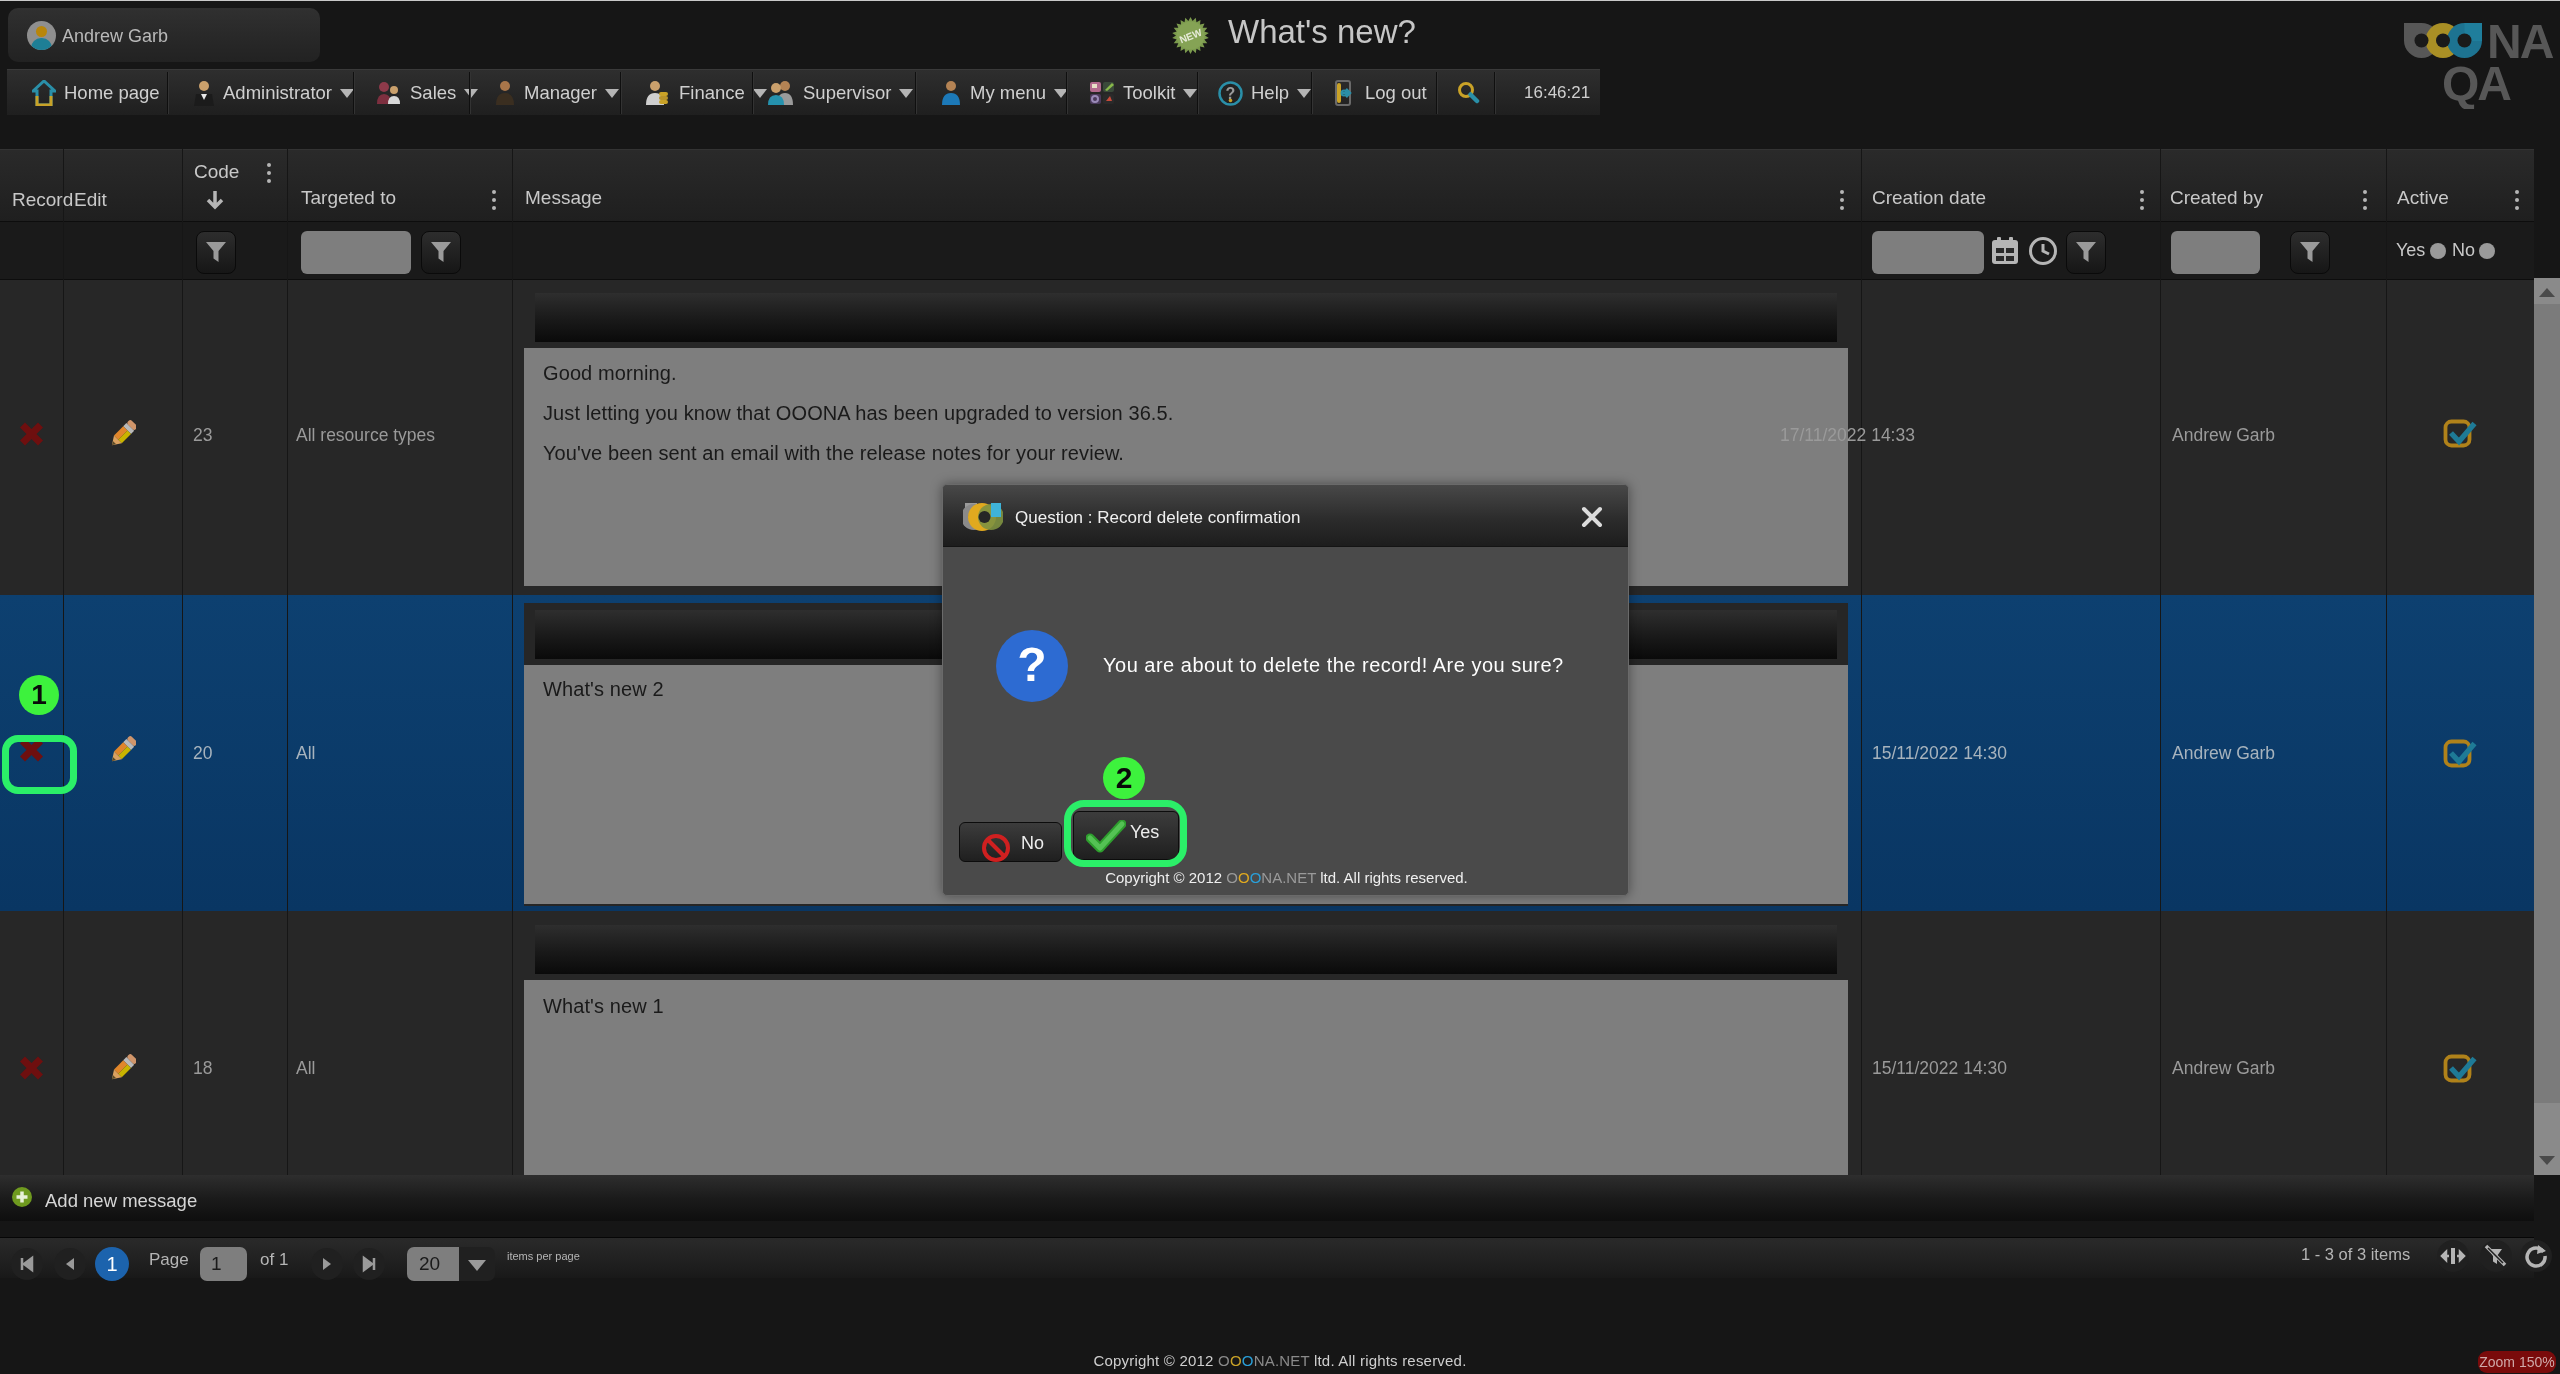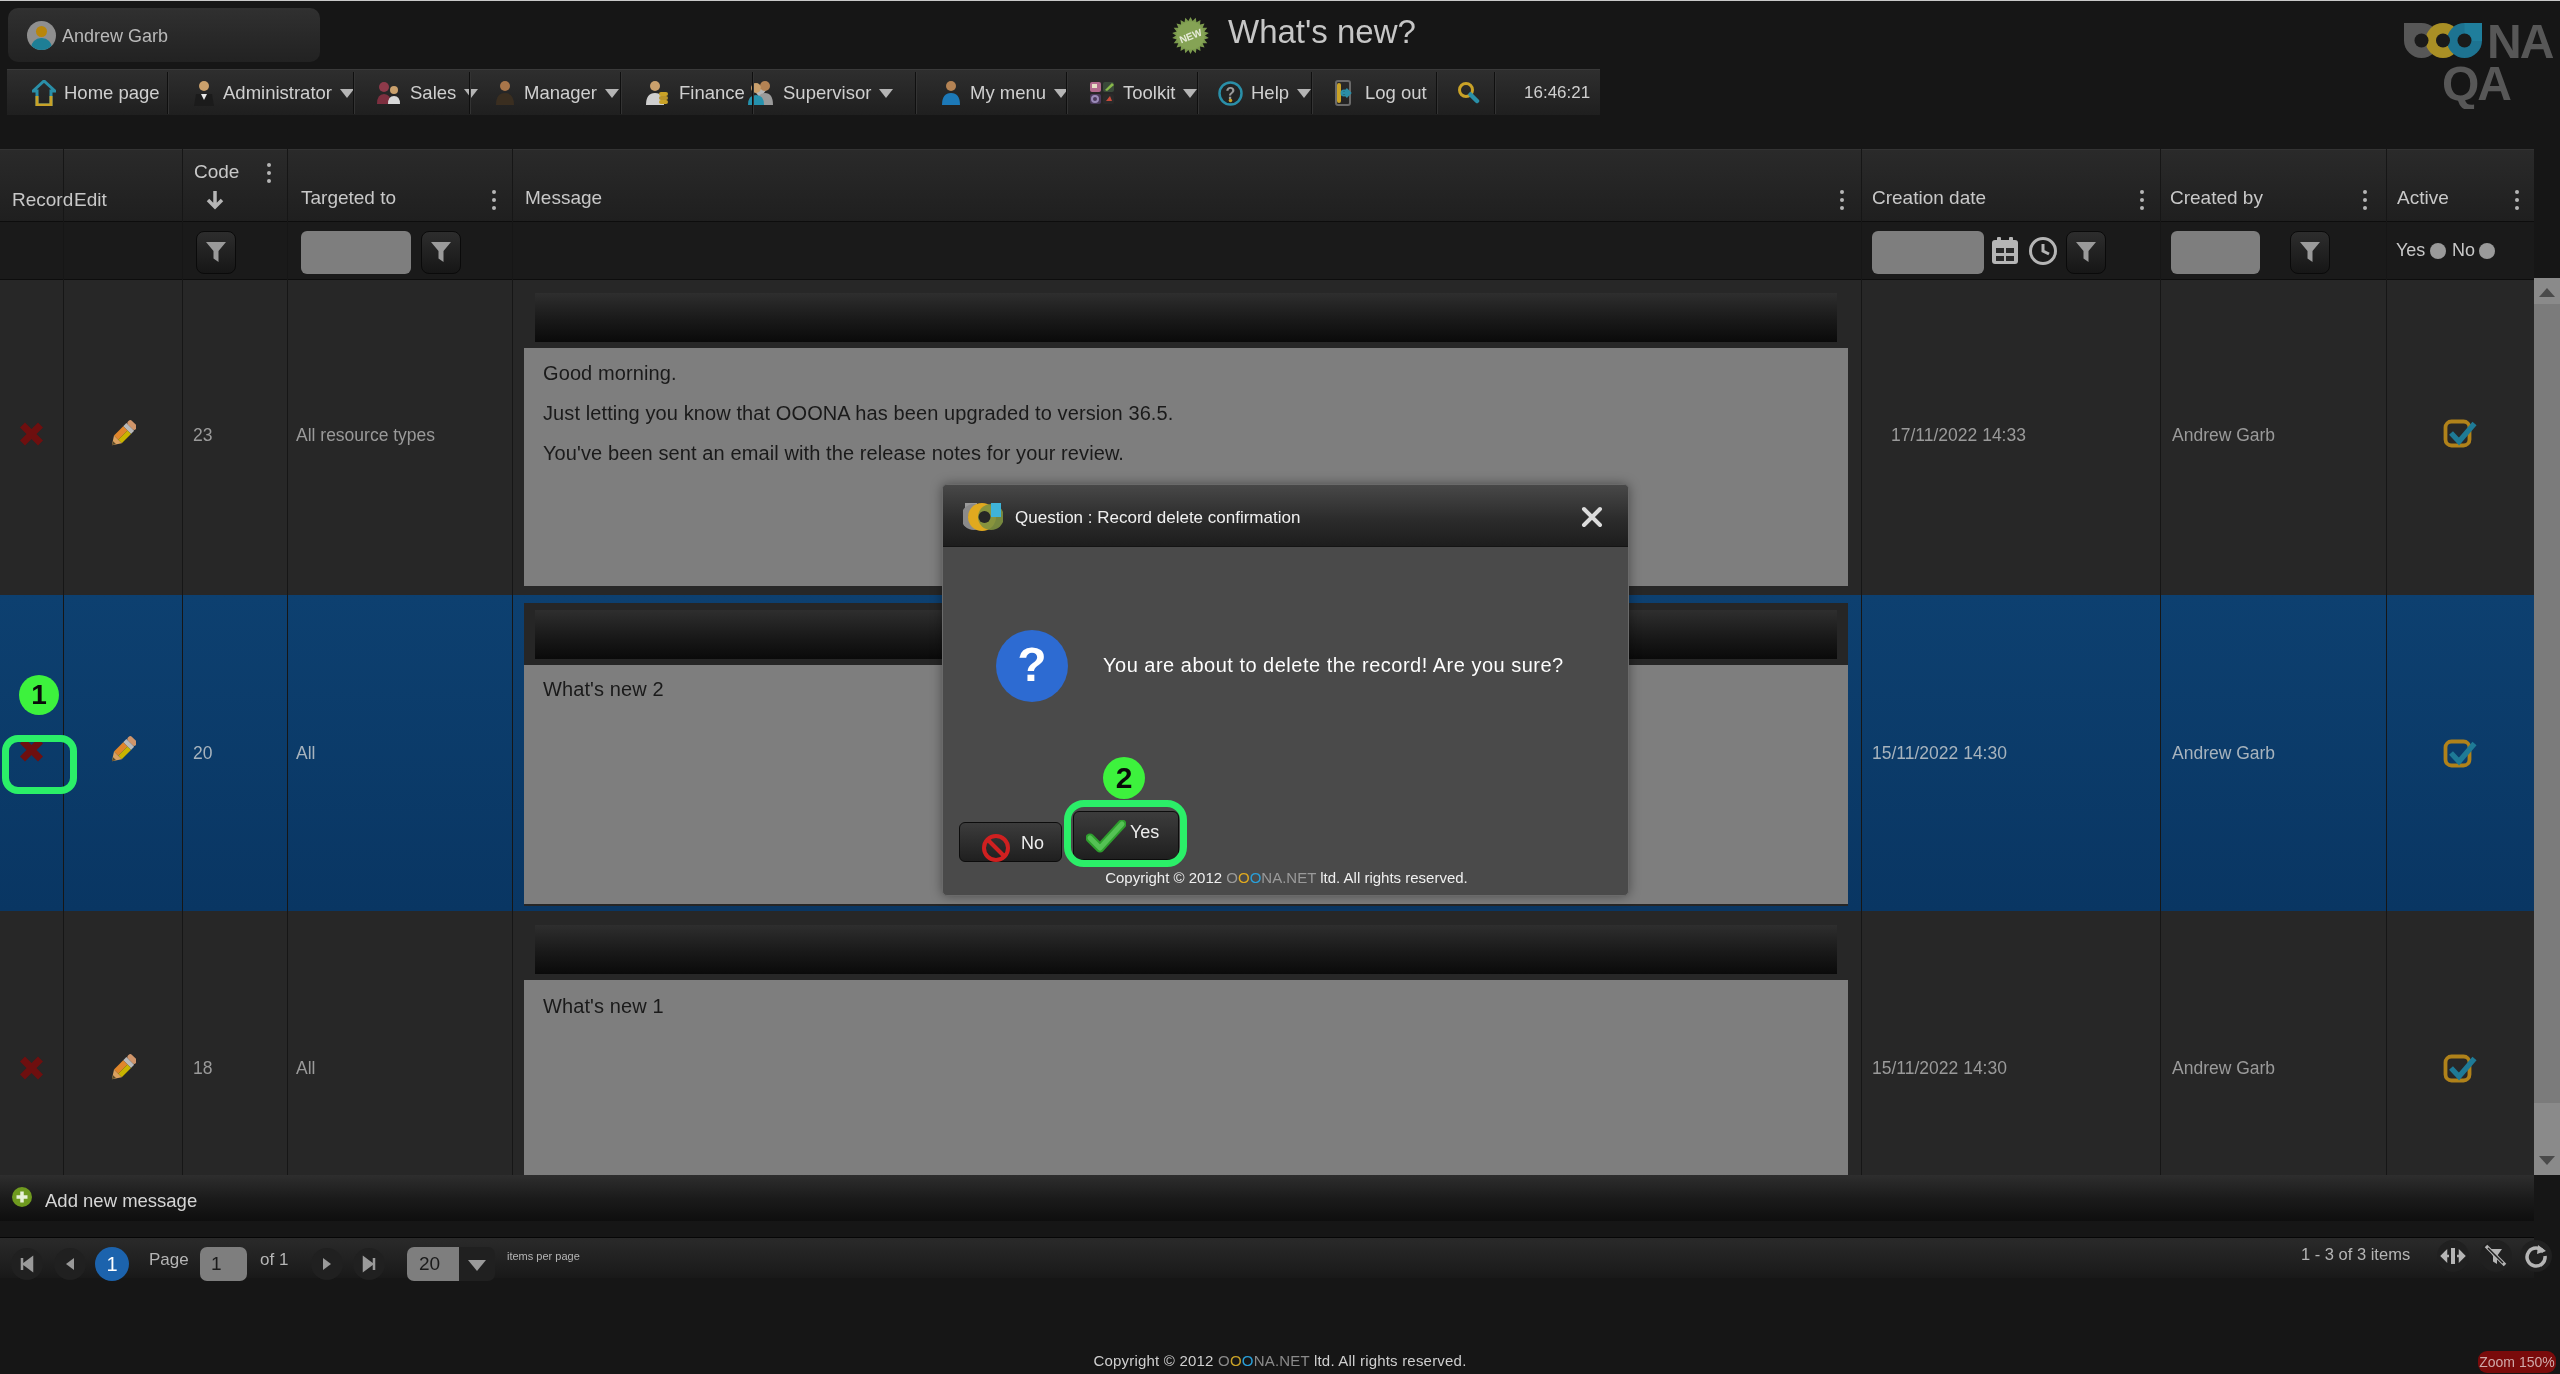--- a/index.html
+++ b/index.html
@@ -131,21 +131,21 @@
     Manager<span class="caret"></span></div>
   <div class="navitem" style="left:638px;text-align:center;">
     <svg class="navicon" width="26" height="26" viewBox="0 0 26 26">
         <circle cx="10" cy="6" r="5" fill="#caa06c"></circle>
         <path d="M1 25 Q1 13 10 13 Q19 13 19 25 Z" fill="#cfcfcf"></path>
         <rect x="14" y="12" width="9" height="4" rx="2" fill="#c9a227"></rect>
         <rect x="14" y="16" width="9" height="4" rx="2" fill="#b8932a"></rect>
         <rect x="14" y="20" width="9" height="4" rx="2" fill="#c9a227"></rect>
       </svg>
     Finance<span class="caret"></span></div>
-  <div class="navitem" style="left:740px;">
+  <div class="navitem" style="left:760px;">
     <svg class="navicon" width="28" height="26" viewBox="0 0 28 26">
         <circle cx="18" cy="6" r="5" fill="#b48354"></circle>
         <path d="M10 25 Q10 13 18 13 Q26 13 26 25 Z" fill="#9a9a9a"></path>
         <circle cx="9" cy="8" r="5" fill="#caa06c"></circle>
         <path d="M1 25 Q1 15 9 15 Q17 15 17 25 Z" fill="#2591ad"></path>
       </svg>
     Supervisor<span class="caret"></span></div>
   <div class="navitem" style="left:933px;">
     <svg class="navicon" width="22" height="26" viewBox="0 0 22 26">
         <circle cx="11" cy="6" r="5" fill="#b48354"></circle>
@@ -300,21 +300,21 @@
         <rect x="8.5" y="8" width="6" height="13" fill="#e0862b"></rect>
         <rect x="14.5" y="8" width="5" height="13" fill="#c9b400"></rect>
         <path d="M8.5 21 L19.5 21 L14 29.5 Z" fill="#dba15f"></path>
         <path d="M12 25.8 L16 25.8 L14 29.5 Z" fill="#5a4a28"></path>
       </g>
     </svg>
   <div class="celltxt" style="left:193px; top:276px;">23</div>
   <div class="celltxt" style="left:296px; top:276px;">All resource types</div>
   <div class="msgtool" style="top:144px;"></div>
   <div class="msgbody" style="top:199px; height:238px; padding:5px 0 0 19px;">Good morning.<br>Just letting you know that OOONA has been upgraded to version 36.5.<br>You've been sent an email with the release notes for your review.</div>
-  <div class="celltxt" style="left:1891px; top:276px;">17/11/2022 14:33</div>
+  <div class="celltxt" style="left:1780px; top:276px;">17/11/2022 14:33</div>
   <div class="celltxt" style="left:2172px; top:276px;">Andrew Garb</div>
   <svg class="abs" style="left:2443px; top:269px;" width="34" height="30" viewBox="0 0 34 30">
       <rect x="2.5" y="3.5" width="24" height="24" rx="6" fill="none" stroke="#b0821a" stroke-width="3.8"></rect>
       <path d="M8 15 L16 23.5 L31.5 5.5" fill="none" stroke="#1e7a96" stroke-width="5.4"></path>
     </svg>
 
   <svg class="abs" style="left:19px; top:588px;" width="25" height="26" viewBox="0 0 25 26">
       <path d="M1 6.5 L6 1.5 L12.5 8 L19 1.5 L24 6.5 L17.5 13 L24 19.5 L19 24.5 L12.5 18 L6 24.5 L1 19.5 L7.5 13 Z" fill="#6e0f0f"></path>
     </svg>
   <svg class="abs" style="left:109px; top:587px;" width="27" height="28" viewBox="0 0 27 28">

